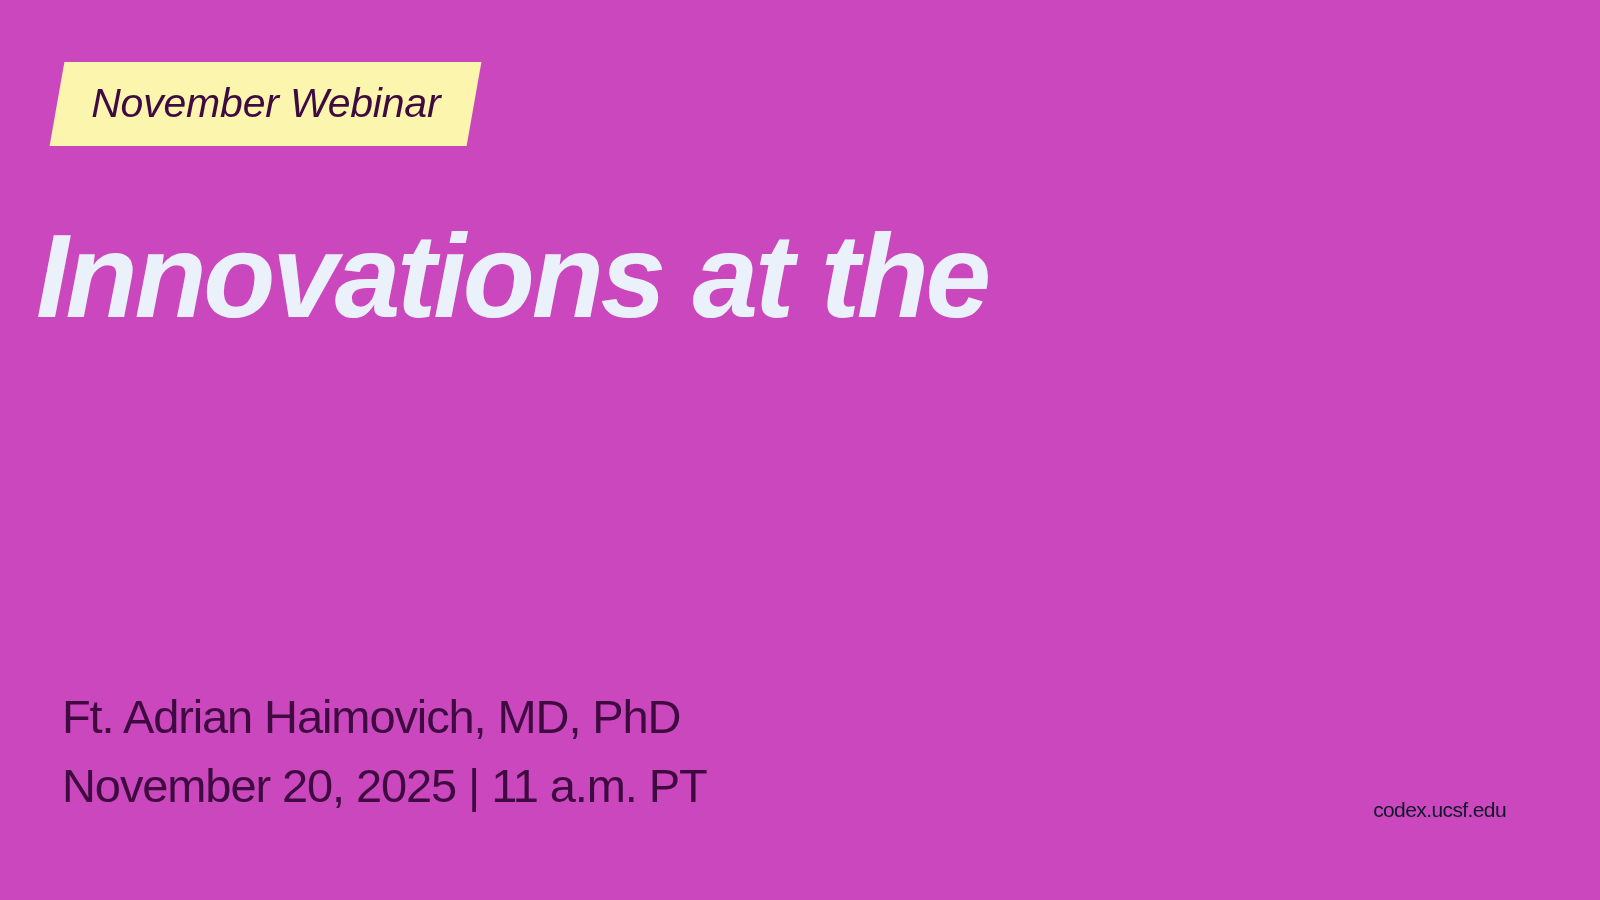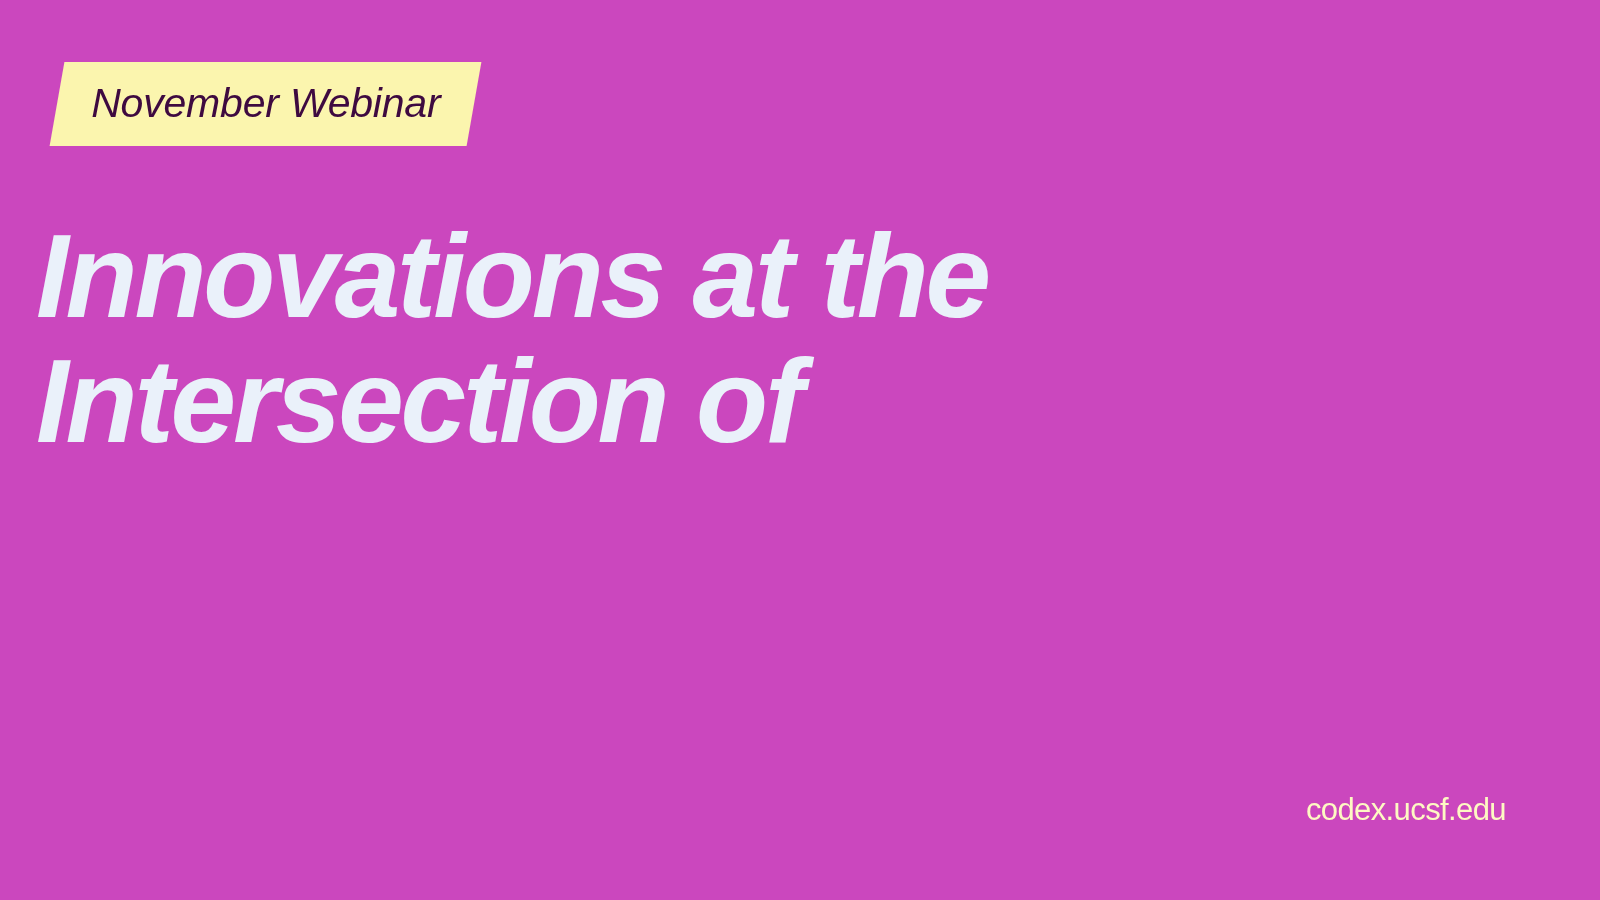--- a/index.html
+++ b/index.html
@@ -82,39 +82,42 @@
     display: block;
   }
 
   
   .site-url {
     position: absolute;
     right: 94px;
     bottom: 72px;
     font-family: "Liberation Sans", sans-serif;
     font-weight: normal;
-    font-size: 31px;
+    font-size: 21px;
     line-height: 36px;
     letter-spacing: -0.6px;
-    color: #fef9c3;
+    color: #0f172a;
     white-space: nowrap;
   }
 </style>
 </head>
 <body>
 
 <div id="poster">
 
   <div class="badge-wrap">
     <div class="badge-shape">
       <span class="badge-label">November Webinar</span>
     </div>
   </div>
 
   <div class="headline">
     <span class="headline-line">Innovations at the</span>
-    <span class="headline-line">Intersection of</span>
   </div>
 
+  <div class="details">
+    <span class="details-line">Ft. Adrian Haimovich, MD, PhD</span>
+    <span class="details-line">November 20, 2025 | 11 a.m. PT</span>
+  </div>
 
   <div class="site-url">codex.ucsf.edu</div>
 
 </div>
 
 </body></html>

